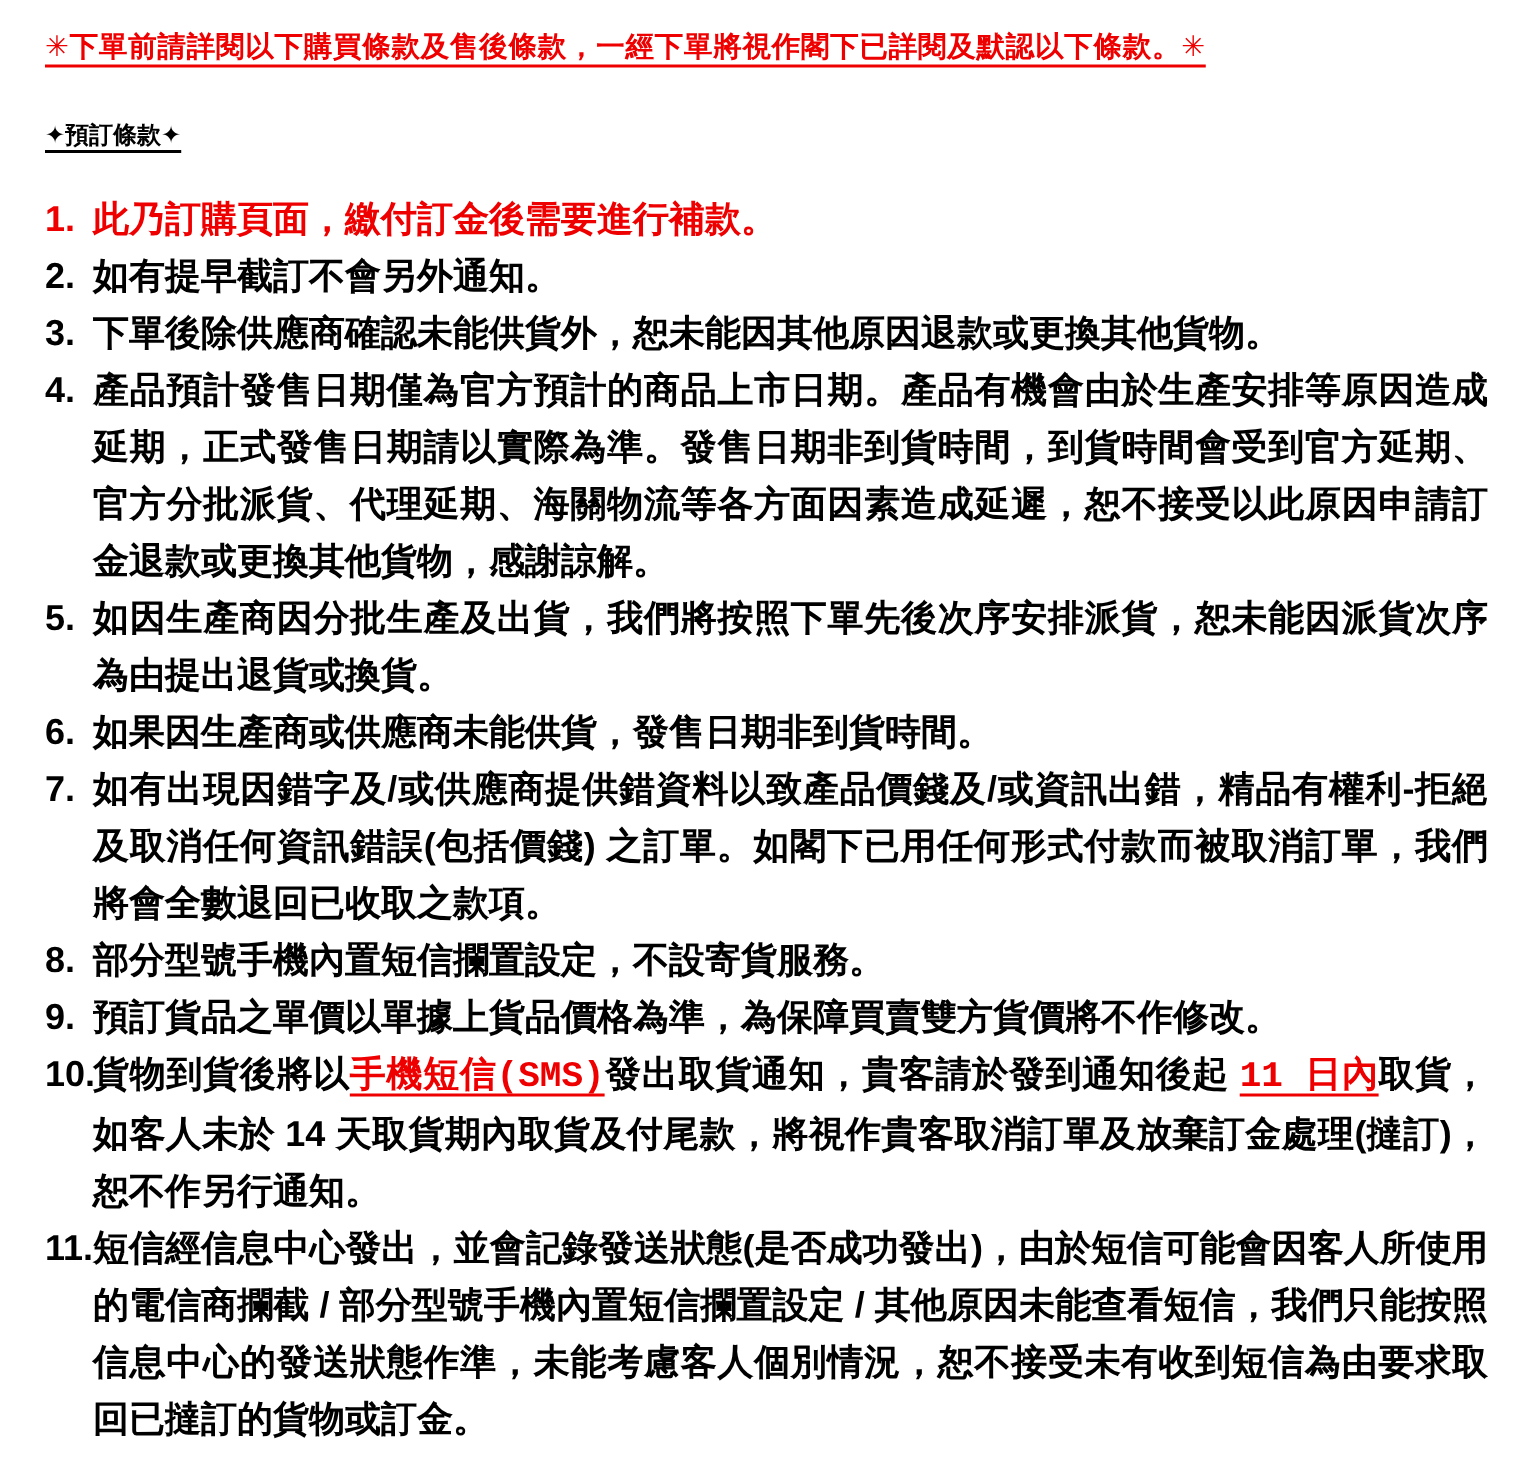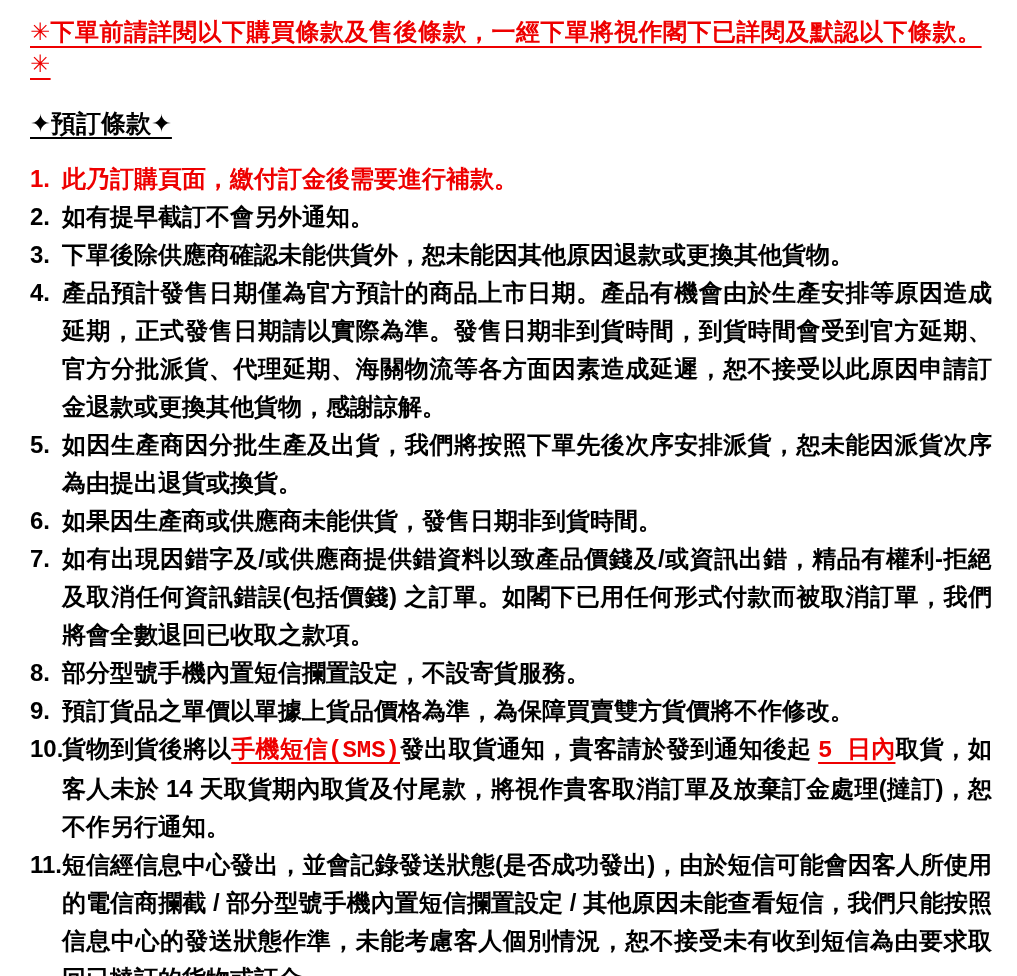--- a/index.html
+++ b/index.html
@@ -11,33 +11,33 @@
   body{
     width:1017px;height:976px;overflow:hidden;
     font-family:"Liberation Sans","DejaVu Sans",sans-serif;
     font-weight:700;color:var(--text);
     -webkit-font-smoothing:antialiased;
   }
   .page{padding:16px 25px 0 30px;}
 
   .notice{
     color:var(--red);
-    font-size:24px;line-height:32px;
+    font-size:19px;line-height:32px;
     letter-spacing:0.5px;
   }
   .notice .u{
     text-decoration:underline;
     text-decoration-color:var(--red);
     text-decoration-thickness:2px;
     text-underline-offset:6px;
   }
 
   .section-title{
     margin-top:28px;
-    font-size:25px;line-height:30px;
+    font-size:16px;line-height:30px;
     display:inline-block;
     text-decoration:underline;
     text-decoration-thickness:2px;
     text-underline-offset:5px;
   }
 
   .terms{
     margin-top:22px;
     font-size:24px;line-height:38px;
   }
@@ -101,21 +101,21 @@
       <div class="term-row">
         <span class="term-num">8.</span>
         <span class="term-text"><span>部分型號手機內置短信攔置設定，不設寄貨服務。</span></span>
       </div>
       <div class="term-row">
         <span class="term-num">9.</span>
         <span class="term-text"><span>預訂貨品之單價以單據上貨品價格為準，為保障買賣雙方貨價將不作修改。</span></span>
       </div>
       <div class="term-row">
         <span class="term-num">10.</span>
-        <span class="term-text"><span>貨物到貨後將以</span><span class="seg-red-underline">手機短信(SMS)</span><span>發出取貨通知，貴客請於發到通知後起 </span><span class="seg-red-underline">5 日內</span><span>取貨，如客人未於 14 天取貨期內取貨及付尾款，將視作貴客取消訂單及放棄訂金處理(撻訂)，恕不作另行通知。</span></span>
+        <span class="term-text"><span>貨物到貨後將以</span><span class="seg-red-underline">手機短信(SMS)</span><span>發出取貨通知，貴客請於發到通知後起 </span><span class="seg-red-underline">11 日內</span><span>取貨，如客人未於 14 天取貨期內取貨及付尾款，將視作貴客取消訂單及放棄訂金處理(撻訂)，恕不作另行通知。</span></span>
       </div>
       <div class="term-row">
         <span class="term-num">11.</span>
         <span class="term-text"><span>短信經信息中心發出，並會記錄發送狀態(是否成功發出)，由於短信可能會因客人所使用的電信商攔截 / 部分型號手機內置短信攔置設定 / 其他原因未能查看短信，我們只能按照信息中心的發送狀態作準，未能考慮客人個別情況，恕不接受未有收到短信為由要求取回已撻訂的貨物或訂金。</span></span>
       </div>
     </div>
 
 </div>
 
 </body></html>

